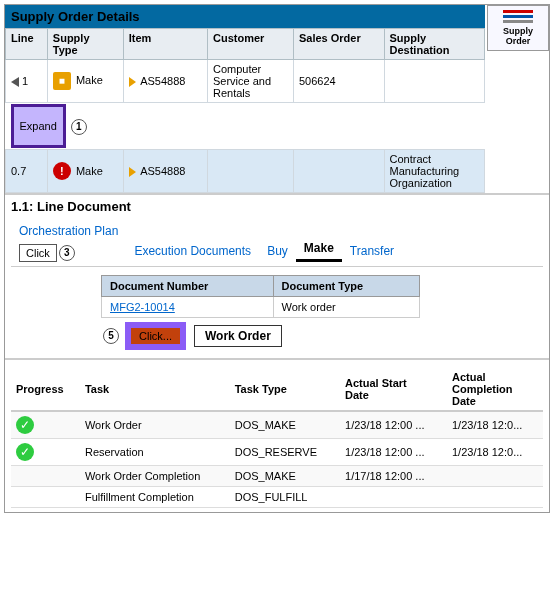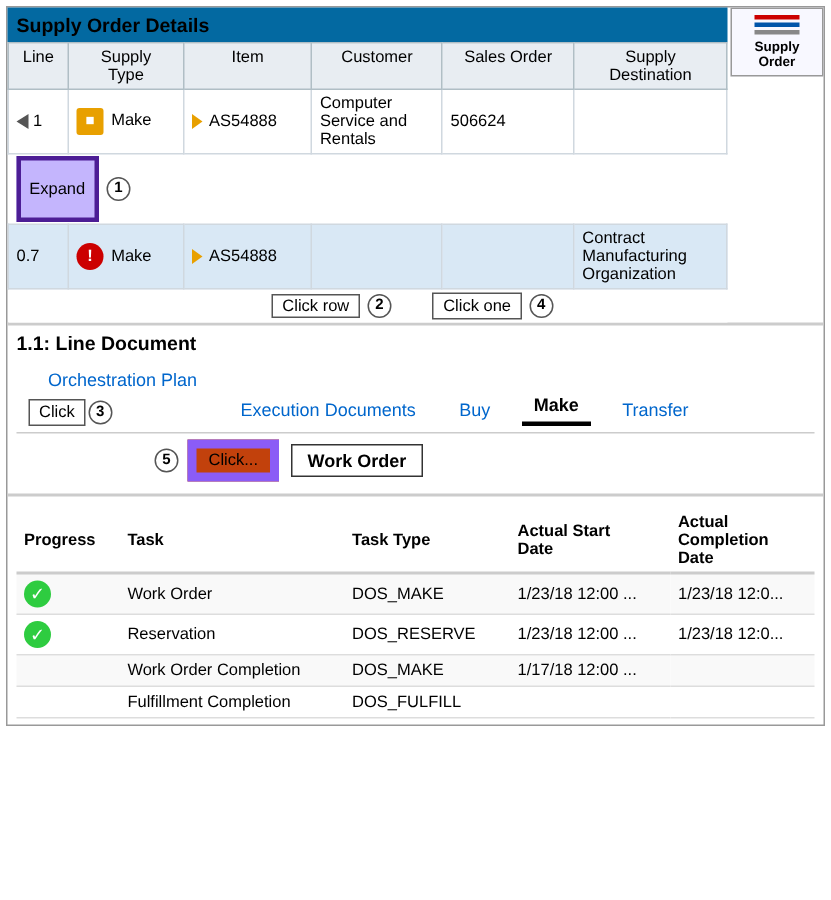--- a/index.html
+++ b/index.html
@@ -25,22 +25,22 @@
     
     .supply-order-table {
       width: 100%;
       border-collapse: collapse;
       font-size: 11px;
     }
     .supply-order-table th {
       background: #e8edf2;
       border: 1px solid #b0bec5;
       padding: 3px 5px;
-      text-align: center;
-      font-weight: normal;
+      text-align: left;
+      font-weight: bold;
       vertical-align: top;
     }
     .supply-order-table td {
       border: 1px solid #d0d8df;
       padding: 3px 5px;
       vertical-align: middle;
     }
     .row-highlight {
       background: #d9e8f5;
     }
@@ -119,21 +119,20 @@
       font-weight: bold;
       font-size: 13px;
       margin-bottom: 6px;
     }
     .tab-item {
       padding: 4px 8px;
       cursor: pointer;
       font-size: 12px;
       color: #0066cc;
       text-decoration: none;
-      margin-left: 13px;
     }
     .tab-item.active {
       font-weight: bold;
       color: #000;
       border-bottom: 3px solid #000;
       text-decoration: none;
     }
     
     .doc-table {
       width: 60%;
@@ -353,34 +352,20 @@
             </td>
             <td>
               <span class="flag-icon"></span>
               AS54888
             </td>
             <td></td>
             <td></td>
             <td>Contract<br>Manufacturing<br>Organization</td>
           </tr>
 
-          <tr>
-            <td colspan="6" style="padding:2px 5px; border:none; background:#fff; text-align:center;">
-              <span style="margin-right:60px;"></span>
-              <span class="click-row-callout">
-                <span>Click row</span>
-              </span>
-              <span class="callout-circle">2</span>
-              &nbsp;&nbsp;&nbsp;&nbsp;&nbsp;&nbsp;&nbsp;
-              <span class="click-one-callout">
-                <span>Click one</span>
-              </span>
-              <span class="callout-circle">4</span>
-            </td>
-          </tr>
         </tbody>
       </table>
     </div>
 
     <div class="corner-supply-order">
       <div class="supply-order-lines">
         <div class="supply-line red"></div>
         <div class="supply-line blue"></div>
         <div class="supply-line gray"></div>
       </div>
@@ -415,20 +400,44 @@
       <a class="tab-item active">
         <span>Make</span>
       </a>
       <a class="tab-item">
         <span>Transfer</span>
       </a>
     </div>
 
     <hr class="divider-line">
 
+    <table class="doc-table">
+      <thead>
+        <tr>
+          <th>
+            <span>Document Number</span>
+          </th>
+          <th>
+            <span>Document Type</span>
+          </th>
+        </tr>
+      </thead>
+      <tbody>
+        <tr>
+          <td>
+            <a class="doc-link">
+              <span>MFG2-10014</span>
+            </a>
+          </td>
+          <td>
+            <span>Work order</span>
+          </td>
+        </tr>
+      </tbody>
+    </table>
 
     <div class="click-callout-row">
       <span class="callout-circle" style="margin-right:2px;">5</span>
       <button class="click-btn">
         <span>Click...</span>
       </button>
       <div class="work-order-box">
         <span>Work Order</span>
       </div>
     </div>

